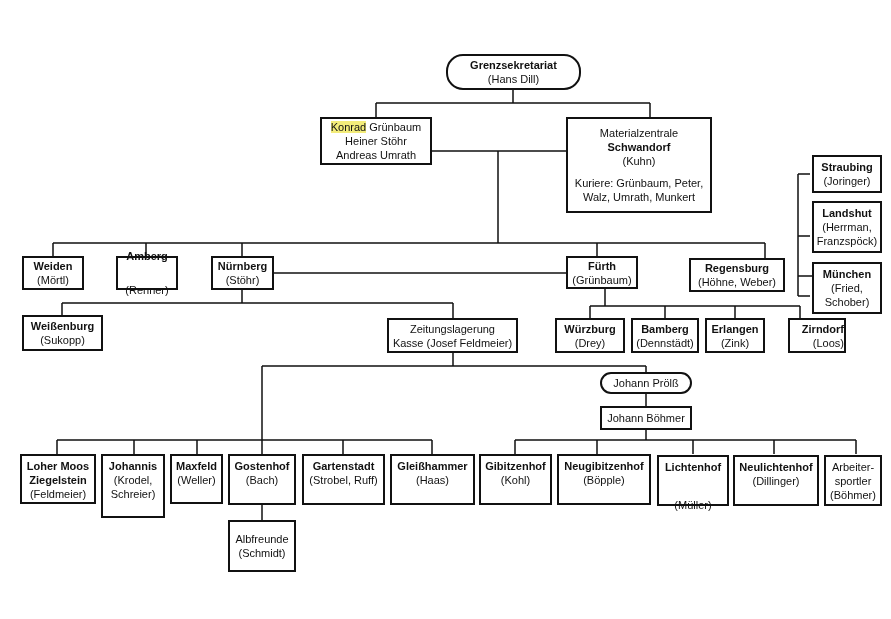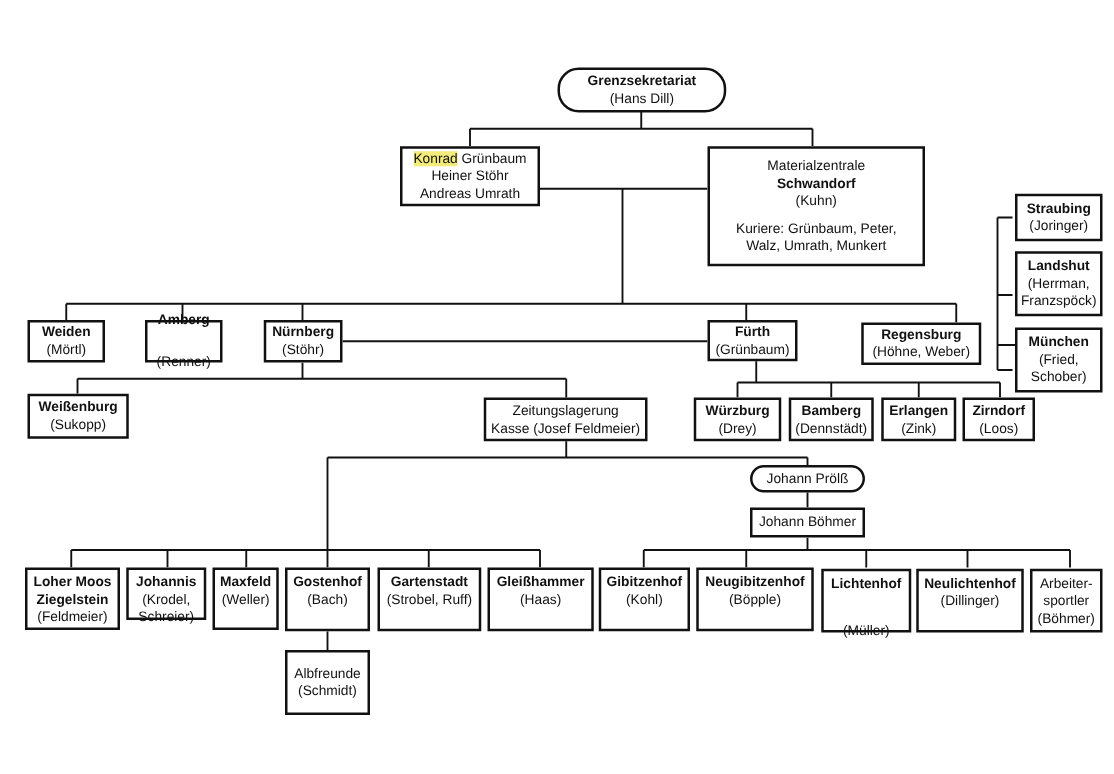--- a/index.html
+++ b/index.html
@@ -50,21 +50,21 @@
   <span class="t">Grenzsekretariat</span>
   <span class="s">(Hans Dill)</span>
 </div>
 
 <div class="node center" style="left:320px;top:117px;width:112px;height:48px;">
   <span><span class="hl" style="background: rgb(243, 236, 122);">Konrad</span><span> Grünbaum</span></span>
   <span>Heiner Stöhr</span>
   <span>Andreas Umrath</span>
 </div>
 
-<div class="node center" style="left:566px;top:117px;width:174px;height:96px;">
+<div class="node center" style="left:566px;top:117px;width:146px;height:96px;">
   <span>Materialzentrale</span>
   <span class="t">Schwandorf</span>
   <span>(Kuhn)</span>
   <span class="gap"></span>
   <span>Kuriere: Grünbaum, Peter,</span>
   <span>Walz, Umrath, Munkert</span>
 </div>
 
 <div class="node center" style="left:812px;top:155px;width:70px;height:38px;">
   <span class="t">Straubing</span>
@@ -115,38 +115,38 @@
   <span class="s">(Drey)</span>
 </div>
 <div class="node center" style="left:631px;top:318px;width:68px;height:35px;">
   <span class="t">Bamberg</span>
   <span class="s">(Dennstädt)</span>
 </div>
 <div class="node center" style="left:705px;top:318px;width:60px;height:35px;">
   <span class="t">Erlangen</span>
   <span class="s">(Zink)</span>
 </div>
-<div class="node center" style="left:770px;top:318px;width:58px;height:35px;">
+<div class="node center" style="left:788px;top:318px;width:58px;height:35px;align-items:flex-end;">
   <span class="t">Zirndorf</span>
   <span class="s">(Loos)</span>
 </div>
 
 <div class="node center" style="left:600px;top:372px;width:92px;height:22px;border-radius:11px;">
   <span>Johann Prölß</span>
 </div>
 <div class="node center" style="left:600px;top:406px;width:92px;height:24px;">
   <span>Johann Böhmer</span>
 </div>
 
 <div class="node" style="left:20px;top:454px;width:76px;height:50px;">
   <span class="t">Loher Moos</span>
   <span class="t">Ziegelstein</span>
   <span class="s">(Feldmeier)</span>
 </div>
-<div class="node" style="left:101px;top:454px;width:64px;height:42px;">
+<div class="node" style="left:101px;top:454px;width:64px;height:64px;">
   <span class="t">Johannis</span>
   <span class="s">(Krodel,</span>
   <span class="s">Schreier)</span>
 </div>
 <div class="node" style="left:170px;top:454px;width:53px;height:50px;">
   <span class="t">Maxfeld</span>
   <span class="s">(Weller)</span>
 </div>
 <div class="node" style="left:228px;top:454px;width:68px;height:51px;">
   <span class="t">Gostenhof</span>

